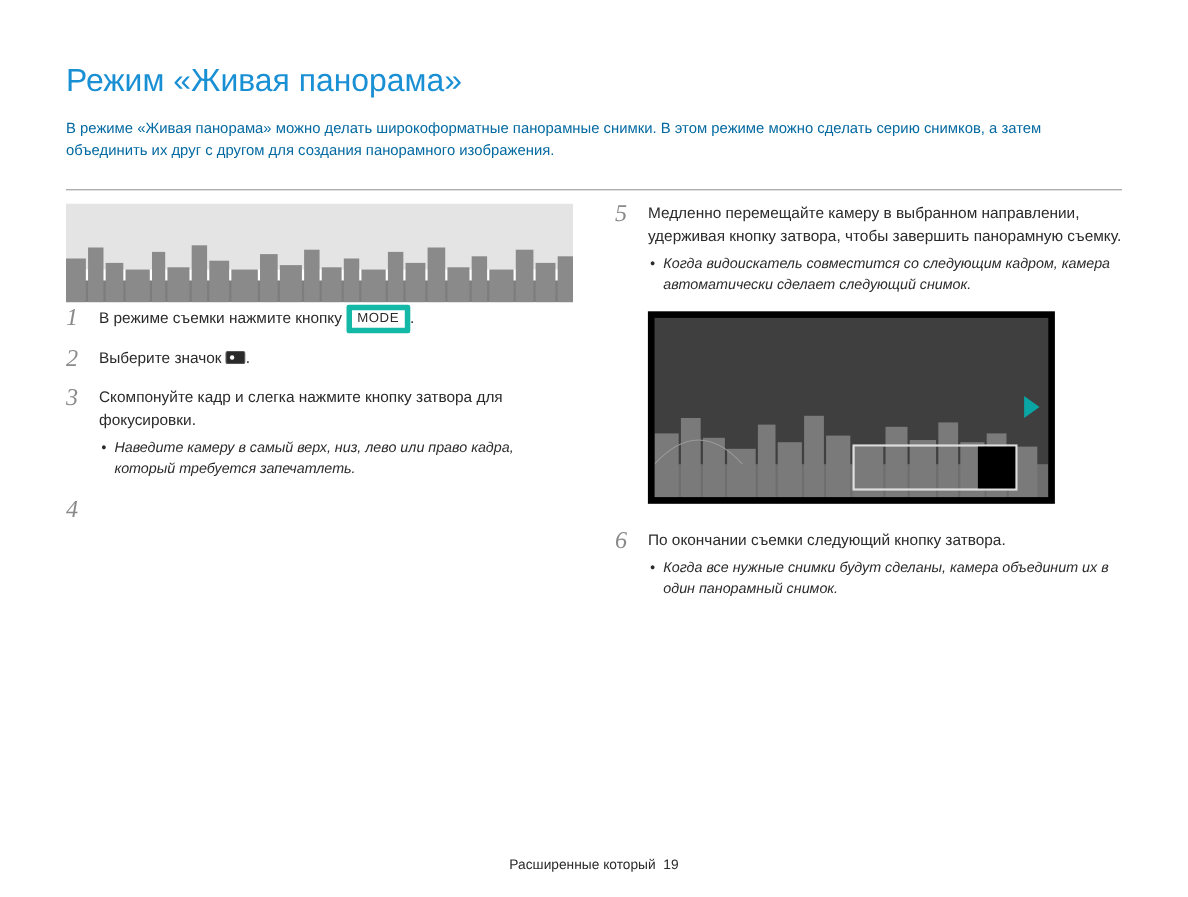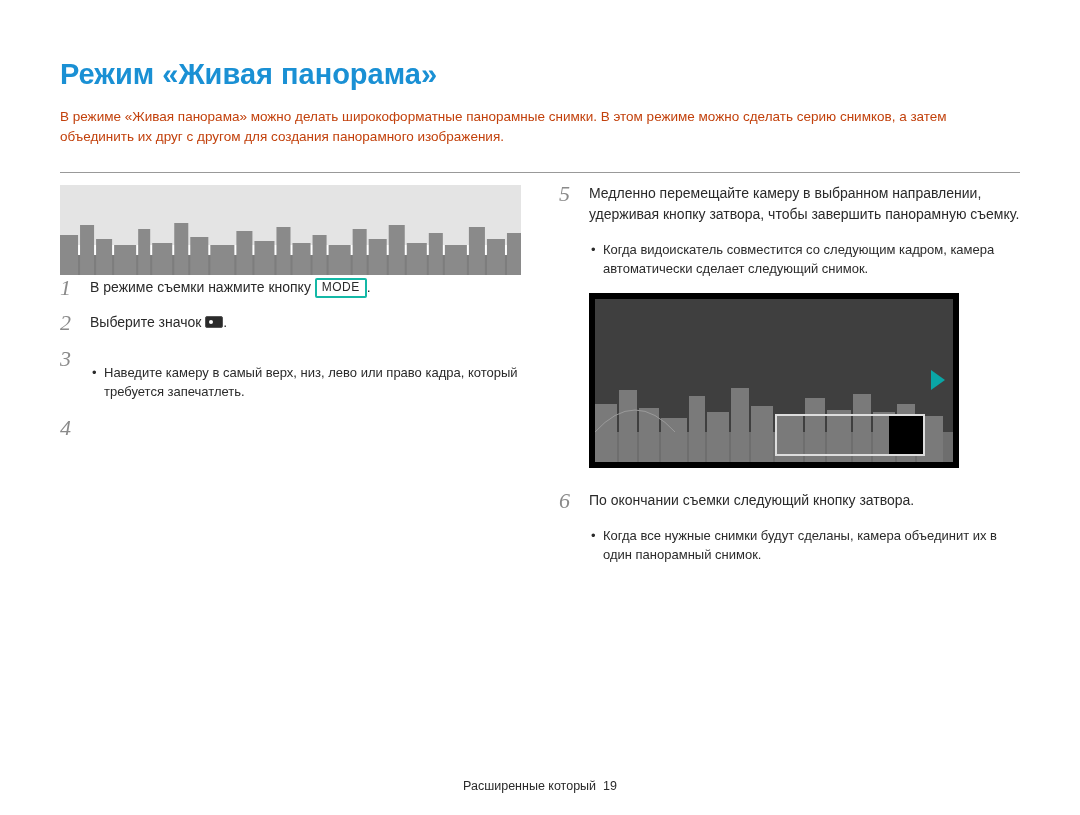--- a/index.html
+++ b/index.html
@@ -13,28 +13,28 @@
       background: #ffffff;
       font-family: Arial, Helvetica, sans-serif;
       color: #2a2a2a;
       position: relative;
     }
     .page {
       padding: 58px 60px 0 60px;
     }
     .title {
       font-size: 29px;
-      font-weight: bold;
+      font-weight: normal;
       color: #1a90d4;
       margin-bottom: 16px;
     }
     .intro {
       font-size: 13.5px;
       line-height: 1.45;
-      color: #c2410c;
+      color: #0369a1;
       margin-bottom: 26px;
     }
     .divider {
       border: none;
       border-top: 1px solid #999;
       margin: 0 0 8px 0;
     }
     .columns {
       display: flex;
       gap: 38px;
@@ -103,21 +103,21 @@
     }
     .stepbody {
       font-size: 14px;
       line-height: 1.5;
       color: #2a2a2a;
       flex: 1;
       padding-top: 2px;
     }
     .stepbody .mode-btn {
       display: inline-block;
-      border: 2px solid #14b8a6;
+      border: 5px solid #14b8a6;
       border-radius: 2px;
       padding: 0 5px;
       font-size: 12px;
       letter-spacing: 0.5px;
       vertical-align: 1px;
       line-height: 1.3;
     }
     .stepbody .pano-icon {
       display: inline-block;
       border: 1px solid #555;
@@ -131,21 +131,22 @@
     .stepbody .pano-icon::after{
       content:"";
       position:absolute;
       left:3px; top:3px;
       width:4px; height:4px;
       background:#fff;
       border-radius:50%;
     }
     ul.sub {
       list-style: none;
-      margin-top: 16px;
+      margin-top: 6px;
+      font-style: italic;
     }
     ul.sub > li {
       font-size: 13px;
       color: #2a2a2a;
       line-height: 1.45;
       position: relative;
       padding-left: 14px;
       margin-bottom: 4px;
     }
     ul.sub > li::before {
@@ -268,20 +269,21 @@
         </li>
         <li>
           <span class="stepnum">2</span>
           <span class="stepbody">
             <span>Выберите значок </span><span class="pano-icon"></span><span>.</span>
           </span>
         </li>
         <li>
           <span class="stepnum">3</span>
           <span class="stepbody">
+            <span>Скомпонуйте кадр и слегка нажмите кнопку затвора для фокусировки.</span>
             <ul class="sub">
               <li>Наведите камеру в самый верх, низ, лево или право кадра, который требуется запечатлеть.</li>
             </ul>
           </span>
         </li>
         <li>
           <span class="stepnum">4</span>
         </li>
       </ol>
     </div>

